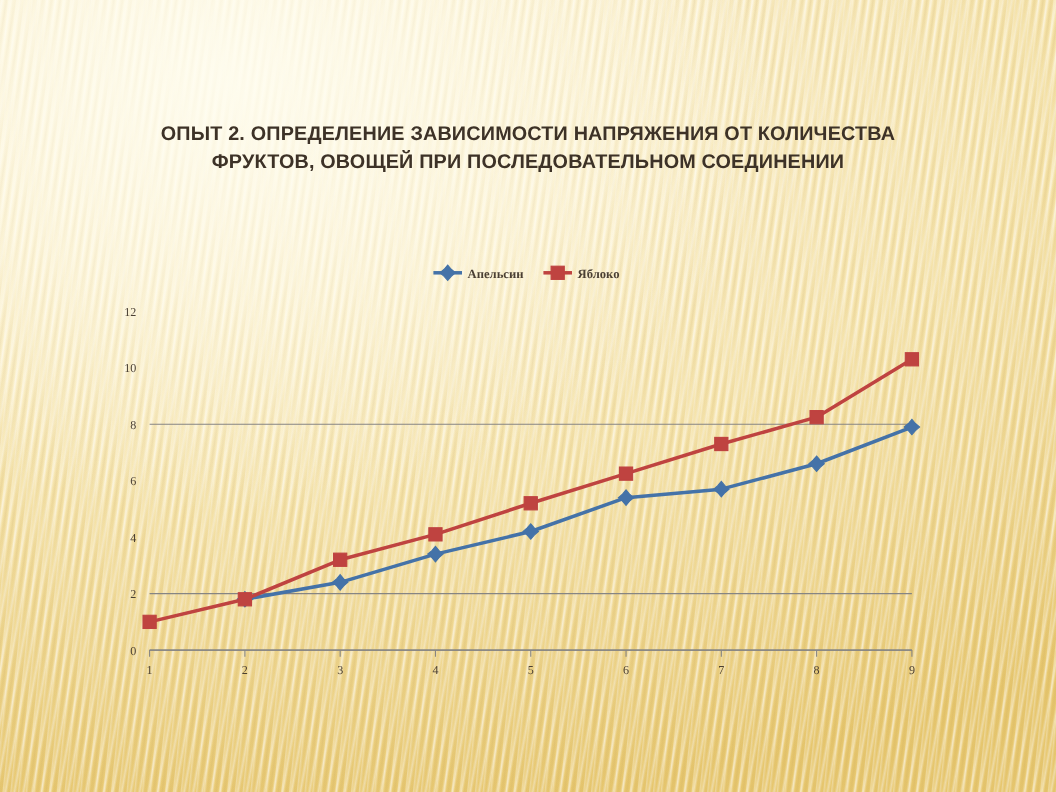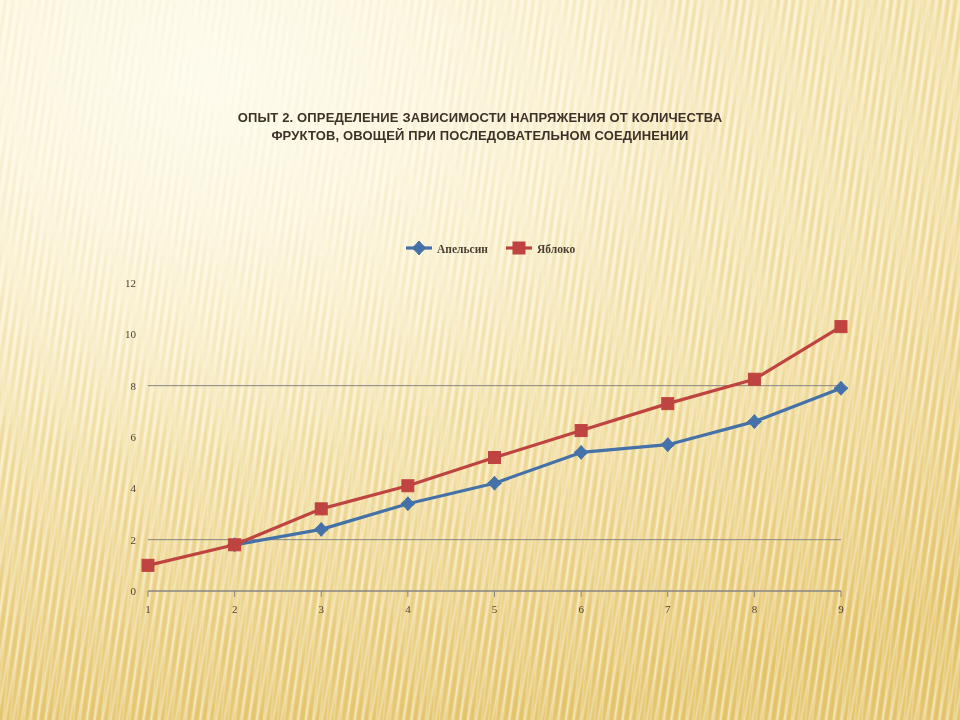--- a/index.html
+++ b/index.html
@@ -57,32 +57,32 @@
     z-index: 1;
     pointer-events: none;
   }
   #title {
     position: absolute;
     left: 60px;
     top: 109px;
     width: 840px;
     text-align: center;
     color: #3d3227;
-    font-size: 13px;
+    font-size: 18px;
     font-weight: bold;
     line-height: 1.42;
     letter-spacing: 0.15px;
     text-transform: uppercase;
     white-space: pre-line;
   }
 
   
   #chart-area {
     position: absolute;
-    left: 66px;
+    left: 54px;
     top: 228px;
     width: 820px;
     height: 400px;
   }
   #chart-svg { display: block; }
 
   .legend-text {
     font-family: "Liberation Serif", serif;
     font-size: 11.5px;
     font-weight: bold;

